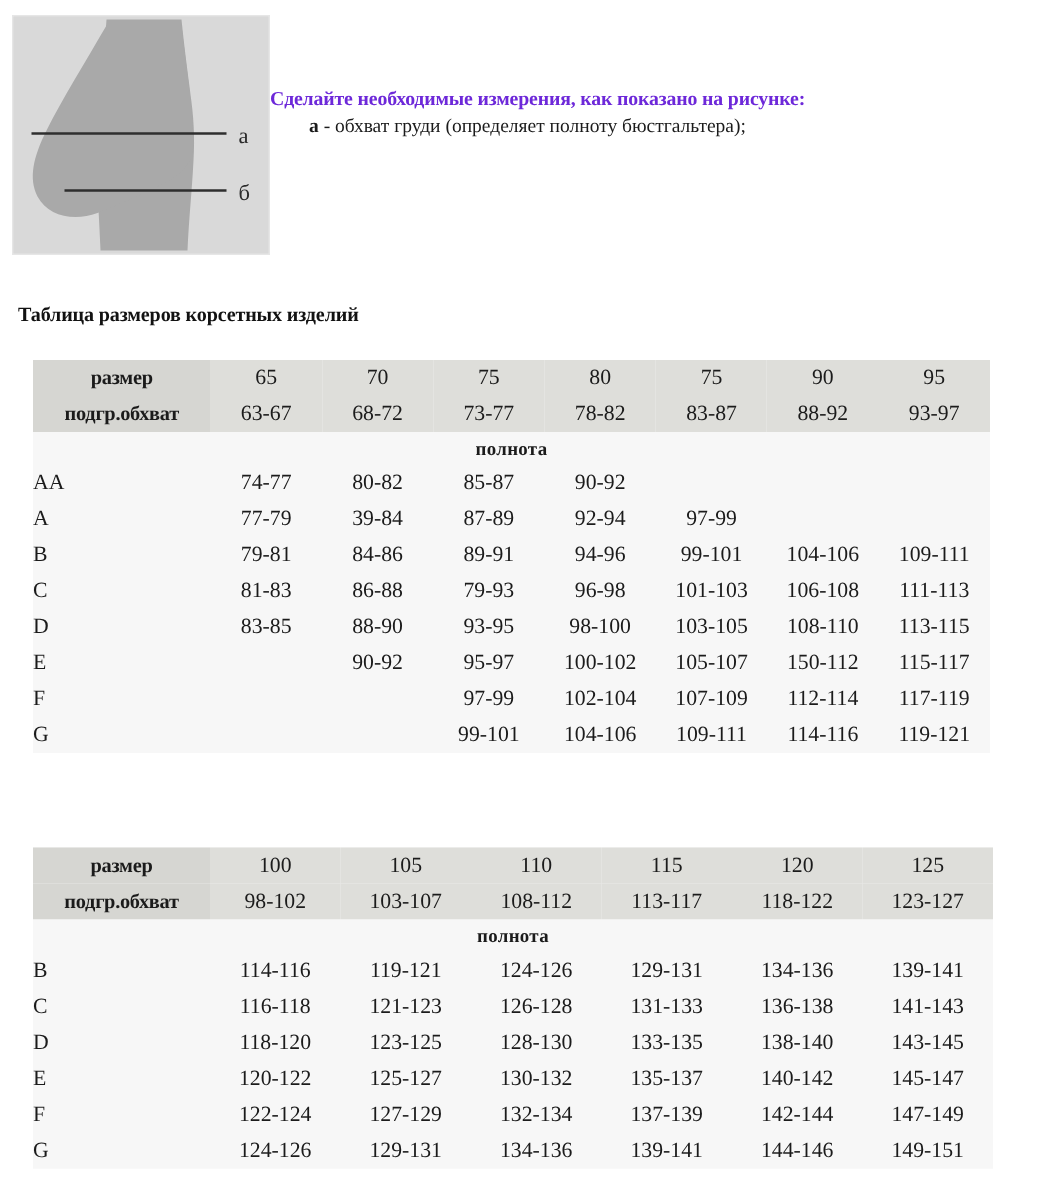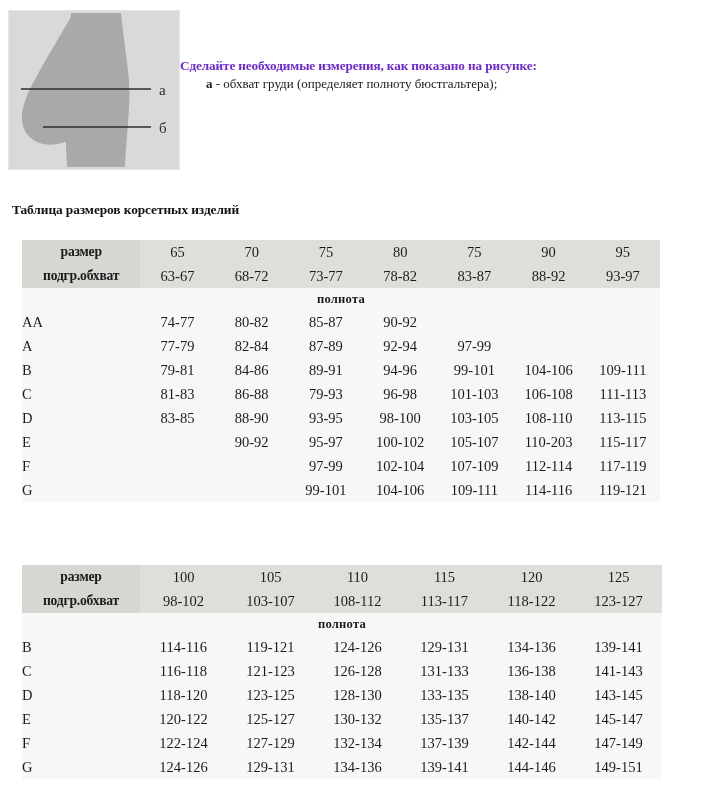--- a/index.html
+++ b/index.html
@@ -204,21 +204,21 @@
         <td>80-82</td>
         <td>85-87</td>
         <td>90-92</td>
         <td></td>
         <td></td>
         <td></td>
       </tr>
       <tr>
         <td class="rowlabel">A</td>
         <td>77-79</td>
-        <td>82-84</td>
+        <td>39-84</td>
         <td>87-89</td>
         <td>92-94</td>
         <td>97-99</td>
         <td></td>
         <td></td>
       </tr>
       <tr>
         <td class="rowlabel">B</td>
         <td>79-81</td>
         <td>84-86</td>
@@ -248,21 +248,21 @@
         <td>108-110</td>
         <td>113-115</td>
       </tr>
       <tr>
         <td class="rowlabel">E</td>
         <td></td>
         <td>90-92</td>
         <td>95-97</td>
         <td>100-102</td>
         <td>105-107</td>
-        <td>110-203</td>
+        <td>150-112</td>
         <td>115-117</td>
       </tr>
       <tr>
         <td class="rowlabel">F</td>
         <td></td>
         <td></td>
         <td>97-99</td>
         <td>102-104</td>
         <td>107-109</td>
         <td>112-114</td>

